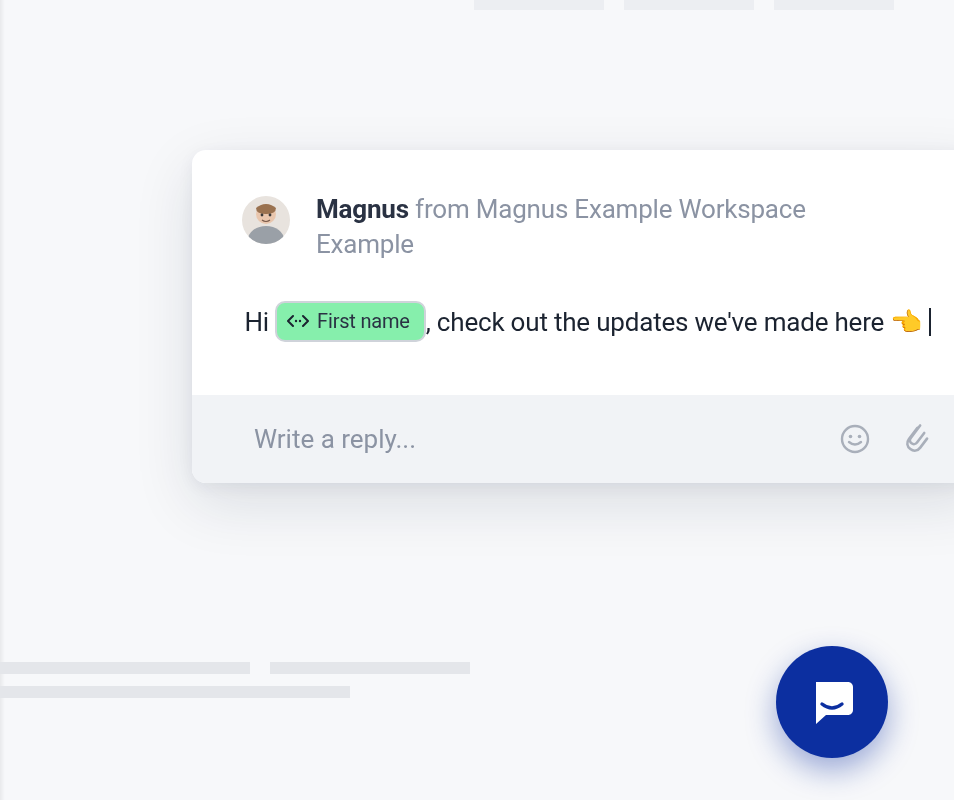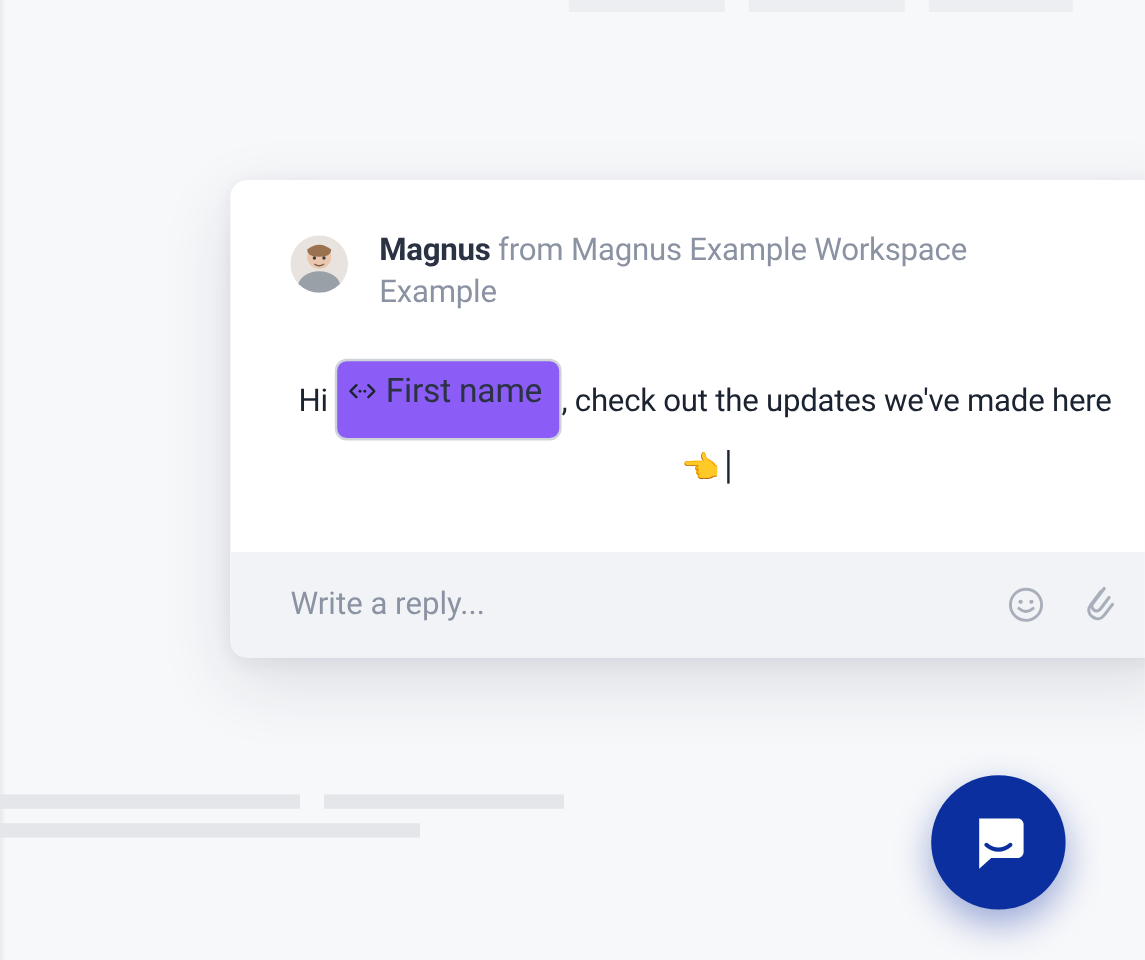--- a/index.html
+++ b/index.html
@@ -97,25 +97,25 @@
       font-size: 26px;
       line-height: 1.55;
       color: #1b2330;
       letter-spacing: -0.2px;
       text-align: center;
     }
     .var-chip {
       display: inline-flex;
       align-items: center;
       gap: 8px;
-      background: #8b5cf6;
+      background: #86efac;
       border: 2px solid #cfd3da;
       border-radius: 10px;
-      padding: 3px 14px 17px 10px;
-      font-size: 28px;
+      padding: 3px 14px 3px 10px;
+      font-size: 20px;
       color: #2a3243;
       vertical-align: middle;
       position: relative;
       top: -3px;
     }
     .var-arrows {
       display: inline-flex;
       align-items: center;
     }
     .cursor {
@@ -136,20 +136,21 @@
       justify-content: space-between;
     }
     .reply-input {
       flex: 1;
       border: none;
       background: transparent;
       font-size: 26px;
       color: #0c4a6e;
       outline: none;
       font-family: inherit;
+      margin-left: 12px;
     }
     .reply-input::placeholder {
       color: #8b93a3;
     }
     .reply-actions {
       display: flex;
       gap: 30px;
       align-items: center;
     }
     .reply-icon {

